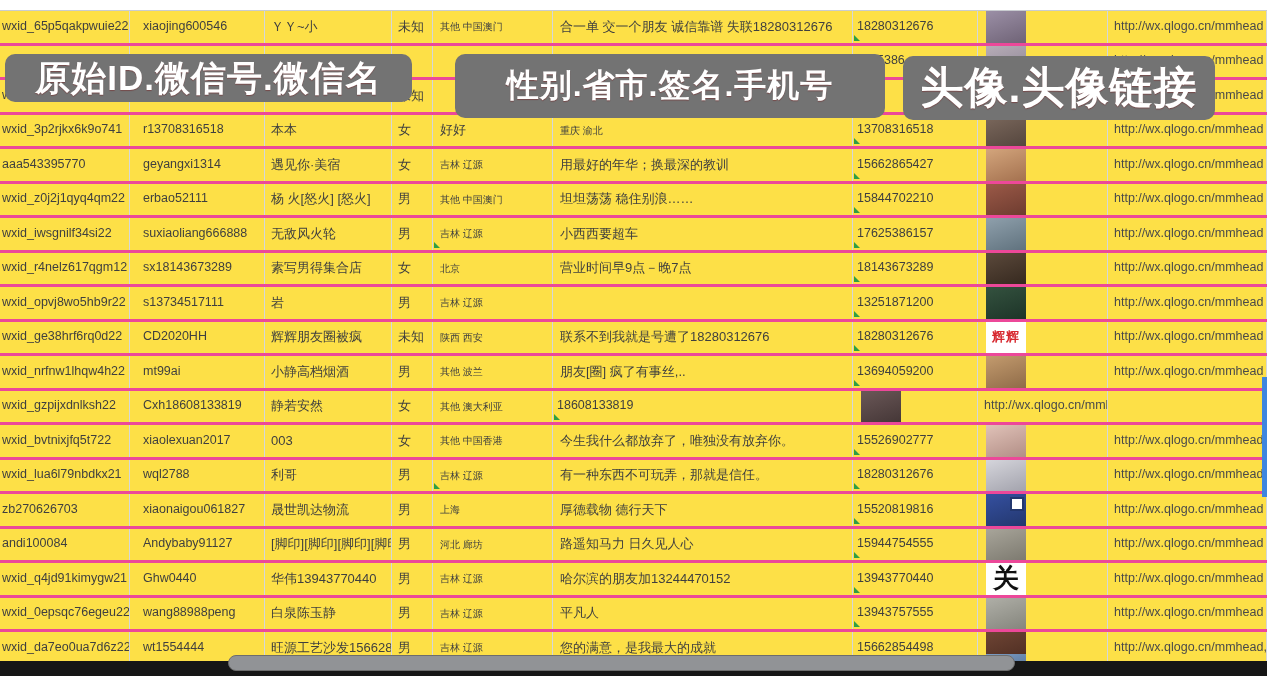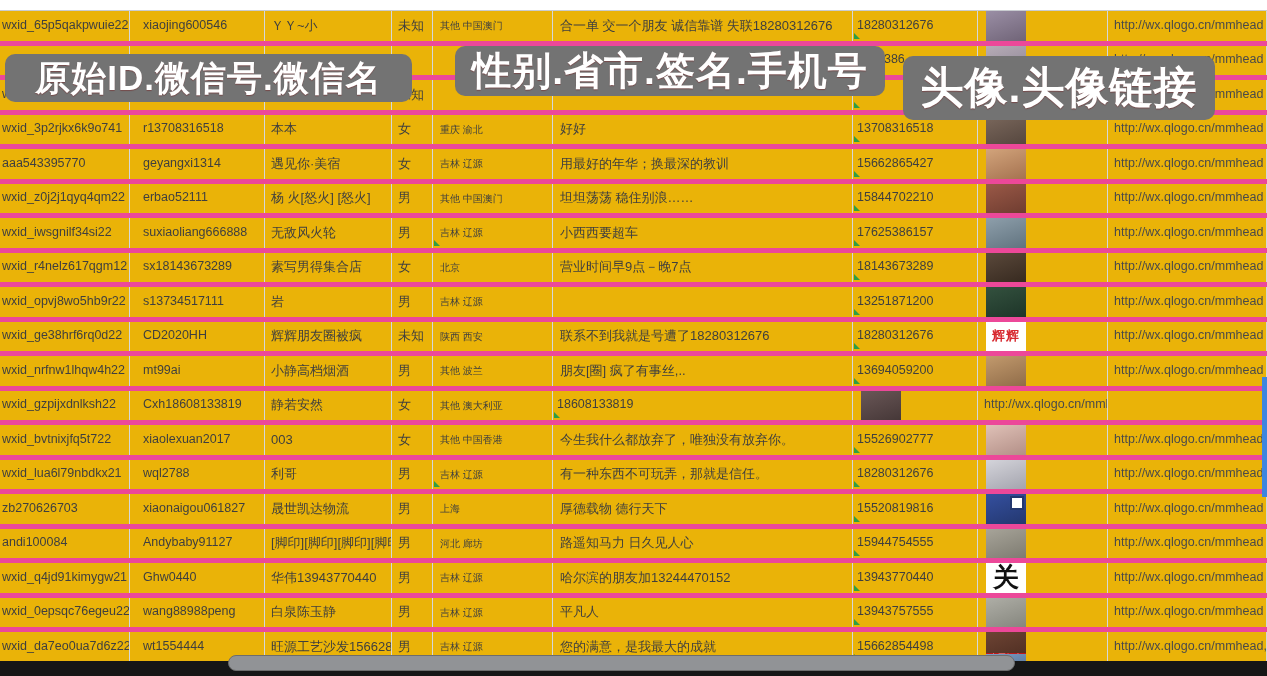--- a/index.html
+++ b/index.html
@@ -8,22 +8,22 @@
     background:#ffffff;
     font-family:"Liberation Sans","DejaVu Sans",sans-serif;
     color:#3f3f3f;
   }
   
   .sheet{position:absolute;left:0;top:10px;width:1267px;}
   .row{
     display:grid;
     grid-template-columns:130px 135px 127px 41px 120px 300px 125px 130px 159px;
     height:34.5px;box-sizing:border-box;
-    border-bottom:5px solid #ec4899;
-    background:#eab308;
+    border-bottom:3px solid #ec4899;
+    background:#fde047;
   }
   .sheet{border-top:1px solid #c9ccd0;}
   .cell{
     position:relative;box-sizing:border-box;
     border-right:1px solid #d4d7da;
     display:flex;align-items:center;
     font-size:12.5px;line-height:1.1;
     white-space:nowrap;overflow:hidden;
     padding:0 2px;
   }
@@ -64,21 +64,21 @@
   }
   
   .banner{
     position:absolute;background:#737373;color:#ffffff;font-weight:bold;
     border-radius:10px;display:flex;align-items:center;justify-content:center;
     z-index:30;letter-spacing:1px;white-space:nowrap;
     text-shadow:0 1px 1px rgba(120,0,0,.35);
     margin-top:12px;
   }
   .banner-left{left:5px;top:42px;width:407px;height:48px;font-size:35px;}
-  .banner-mid{left:455px;top:34px;width:430px;height:50px;font-size:39px;}
+  .banner-mid{left:455px;top:42px;width:430px;height:64px;font-size:32px;}
   .banner-right{left:903px;top:44px;width:312px;height:64px;font-size:43px;}
   
   .hscroll-track{position:absolute;left:0;top:661px;width:1267px;height:15px;background:#161616;z-index:40;}
   .hscroll-thumb{
     position:absolute;left:228px;top:655px;width:787px;height:16px;
     background:#919396;border:1px solid #6d6d6d;border-radius:9px;z-index:41;box-sizing:border-box;
   }
   .vscroll-thumb{
     position:absolute;right:0;top:377px;width:5px;height:120px;
     background:#3e86df;z-index:45;
@@ -134,22 +134,22 @@
       <div class="avatar" style="background: linear-gradient(160deg, rgb(197, 185, 201), rgb(151, 137, 160));"></div>
     </div>
     <div class="cell c-url">http://wx.qlogo.cn/mmhead</div>
   </div>
 
   <div class="row">
     <div class="cell c-wxid">wxid_3p2rjkx6k9o741</div>
     <div class="cell c-id">r13708316518</div>
     <div class="cell c-name">本本</div>
     <div class="cell c-gender">女</div>
+    <div class="cell c-sig">好好</div>
     <div class="cell c-province">重庆 渝北</div>
-    <div class="cell c-sig">好好</div>
     <div class="cell c-phone tri">13708316518</div>
     <div class="cell c-avatar">
       <div class="avatar" style="background: linear-gradient(160deg, rgb(125, 106, 94), rgb(85, 70, 62));"></div>
     </div>
     <div class="cell c-url">http://wx.qlogo.cn/mmhead</div>
   </div>
 
   <div class="row">
     <div class="cell c-wxid">aaa543395770</div>
     <div class="cell c-id">geyangxi1314</div>

